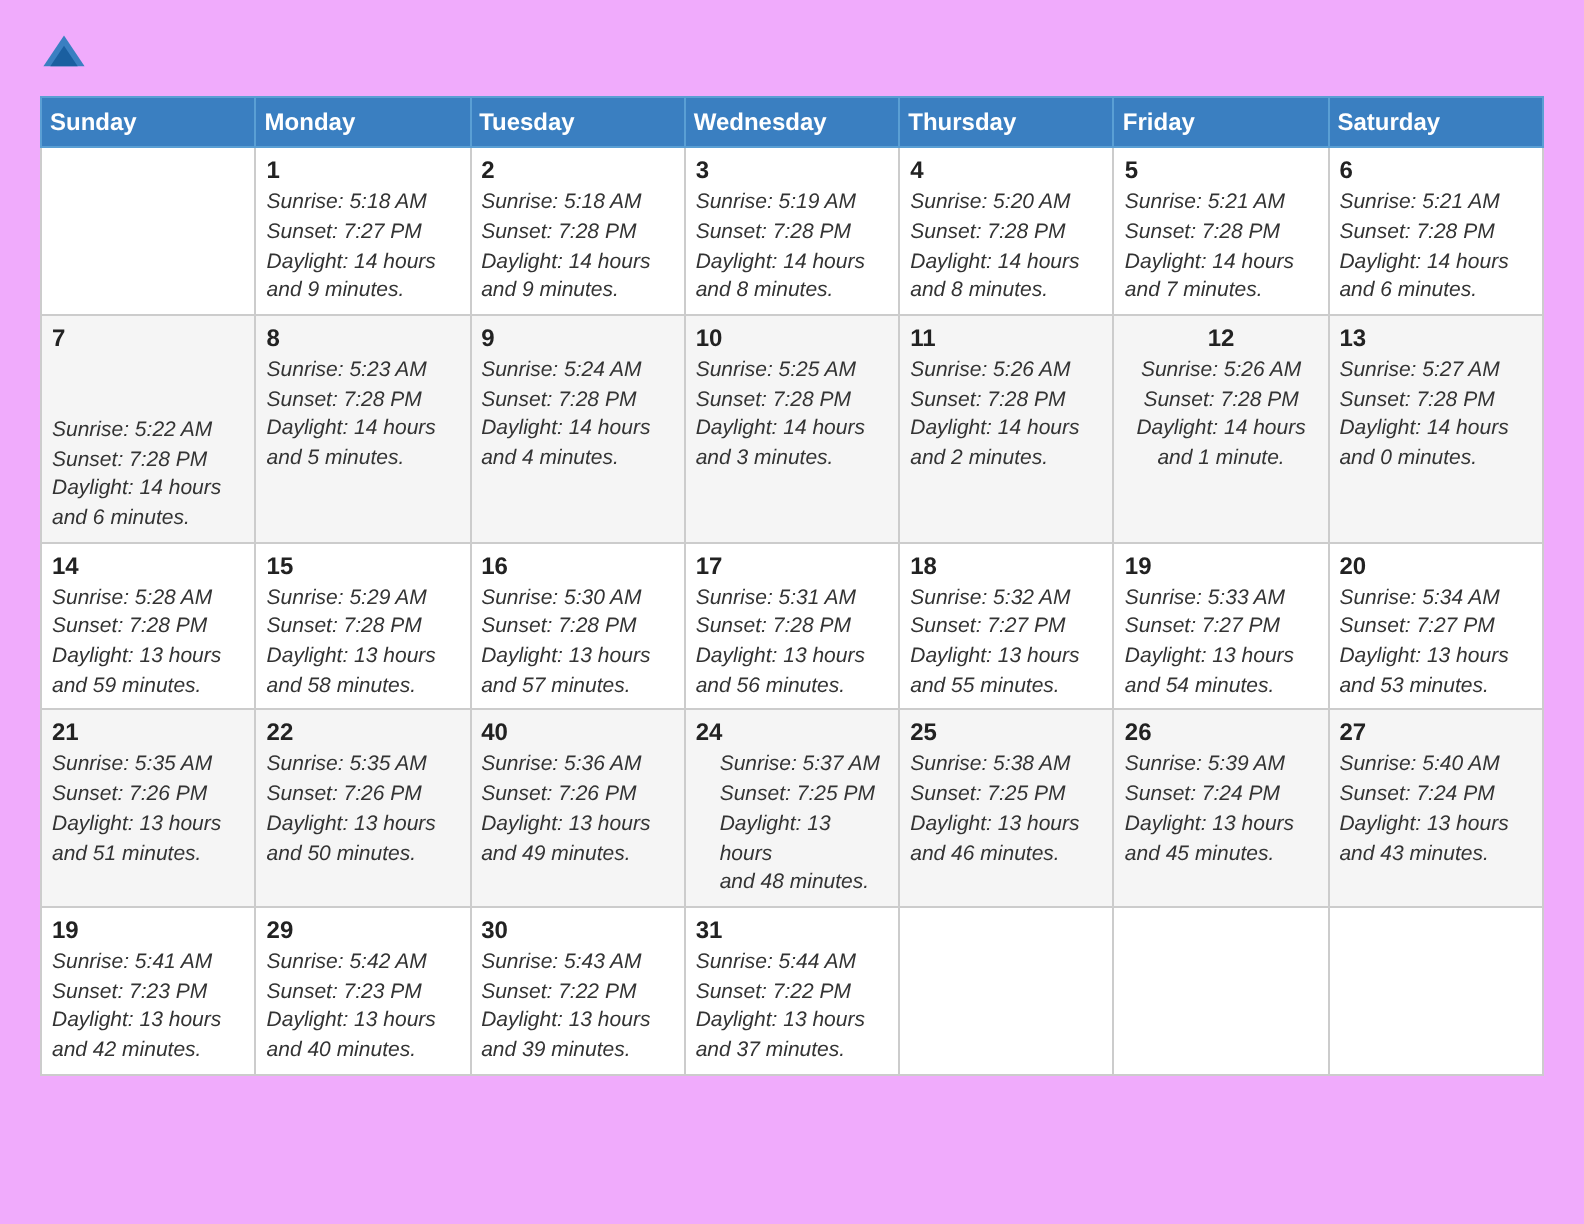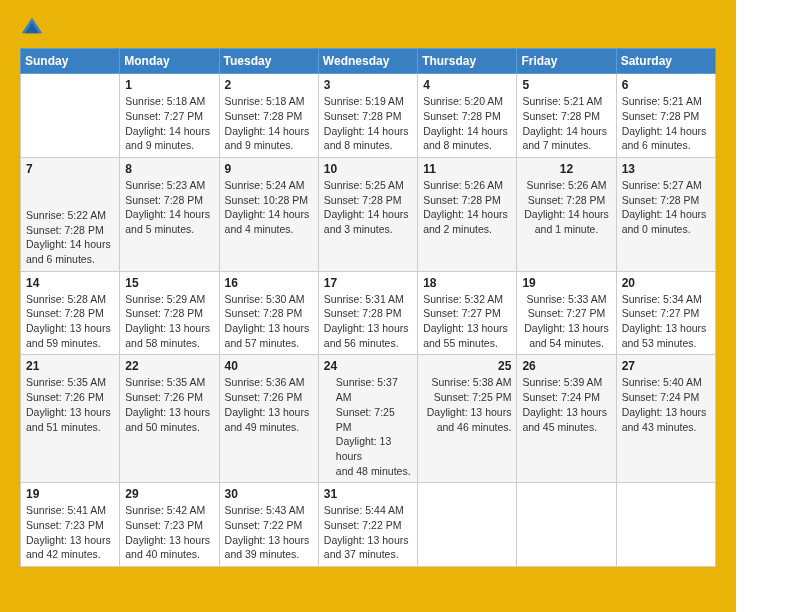--- a/index.html
+++ b/index.html
@@ -4,24 +4,24 @@
   <style>
     * { box-sizing: border-box; margin: 0; padding: 0; }
     body {
       font-family: Arial, Helvetica, sans-serif;
       background: #fff;
       width: 792px;
       height: 612px;
       overflow: hidden;
     }
     .page {
-      width: 736px;
+      width: 792px;
       min-height: 612px;
       padding: 16px 20px 10px 20px;
-      background: #eab308;
+      background: #f0abfc;
     }
     .header {
       display: flex;
       align-items: flex-start;
       justify-content: space-between;
       margin-bottom: 8px;
     }
     .logo {
       display: flex;
       align-items: center;
@@ -79,20 +79,21 @@
     .day-number {
       font-weight: bold;
       font-size: 12px;
       margin-bottom: 2px;
       color: #222;
     }
     .day-info {
       color: #333;
       font-size: 10.5px;
       line-height: 1.4;
+      font-style: italic;
     }
     .empty-cell {
       background: #fff !important;
     }
     tr:nth-child(even) .empty-cell {
       background: #f5f5f5 !important;
     }
   </style>
 </head>
 <body>
@@ -184,21 +185,21 @@
           <td style="background: rgb(245, 245, 245);">
             <div class="day-number">8</div>
             <div class="day-info" style="white-space: pre-line;">Sunrise: 5:23 AM
 Sunset: 7:28 PM
 Daylight: 14 hours
 and 5 minutes.</div>
           </td>
           <td style="background: rgb(245, 245, 245);">
             <div class="day-number">9</div>
             <div class="day-info" style="white-space: pre-line;">Sunrise: 5:24 AM
-Sunset: 10:28 PM
+Sunset: 7:28 PM
 Daylight: 14 hours
 and 4 minutes.</div>
           </td>
           <td style="background: rgb(245, 245, 245);">
             <div class="day-number">10</div>
             <div class="day-info" style="white-space: pre-line;">Sunrise: 5:25 AM
 Sunset: 7:28 PM
 Daylight: 14 hours
 and 3 minutes.</div>
           </td>
@@ -255,21 +256,21 @@
           </td>
           <td>
             <div class="day-number">18</div>
             <div class="day-info" style="white-space: pre-line;">Sunrise: 5:32 AM
 Sunset: 7:27 PM
 Daylight: 13 hours
 and 55 minutes.</div>
           </td>
           <td>
             <div class="day-number">19</div>
-            <div class="day-info" style="white-space: pre-line; text-align: center;">Sunrise: 5:33 AM
+            <div class="day-info" style="white-space: pre-line;">Sunrise: 5:33 AM
 Sunset: 7:27 PM
 Daylight: 13 hours
 and 54 minutes.</div>
           </td>
           <td>
             <div class="day-number">20</div>
             <div class="day-info" style="white-space: pre-line;">Sunrise: 5:34 AM
 Sunset: 7:27 PM
 Daylight: 13 hours
 and 53 minutes.</div>
@@ -297,21 +298,21 @@
 Daylight: 13 hours
 and 49 minutes.</div>
           </td>
           <td style="background: rgb(245, 245, 245);">
             <div class="day-number">24</div>
             <div class="day-info" style="white-space: pre-line; margin-left: 12px;">Sunrise: 5:37 AM
 Sunset: 7:25 PM
 Daylight: 13 hours
 and 48 minutes.</div>
           </td>
-          <td style="background: rgb(245, 245, 245); text-align: right;">
+          <td style="background: rgb(245, 245, 245);">
             <div class="day-number">25</div>
             <div class="day-info" style="white-space: pre-line;">Sunrise: 5:38 AM
 Sunset: 7:25 PM
 Daylight: 13 hours
 and 46 minutes.</div>
           </td>
           <td style="background: rgb(245, 245, 245);">
             <div class="day-number">26</div>
             <div class="day-info" style="white-space: pre-line;">Sunrise: 5:39 AM
 Sunset: 7:24 PM

